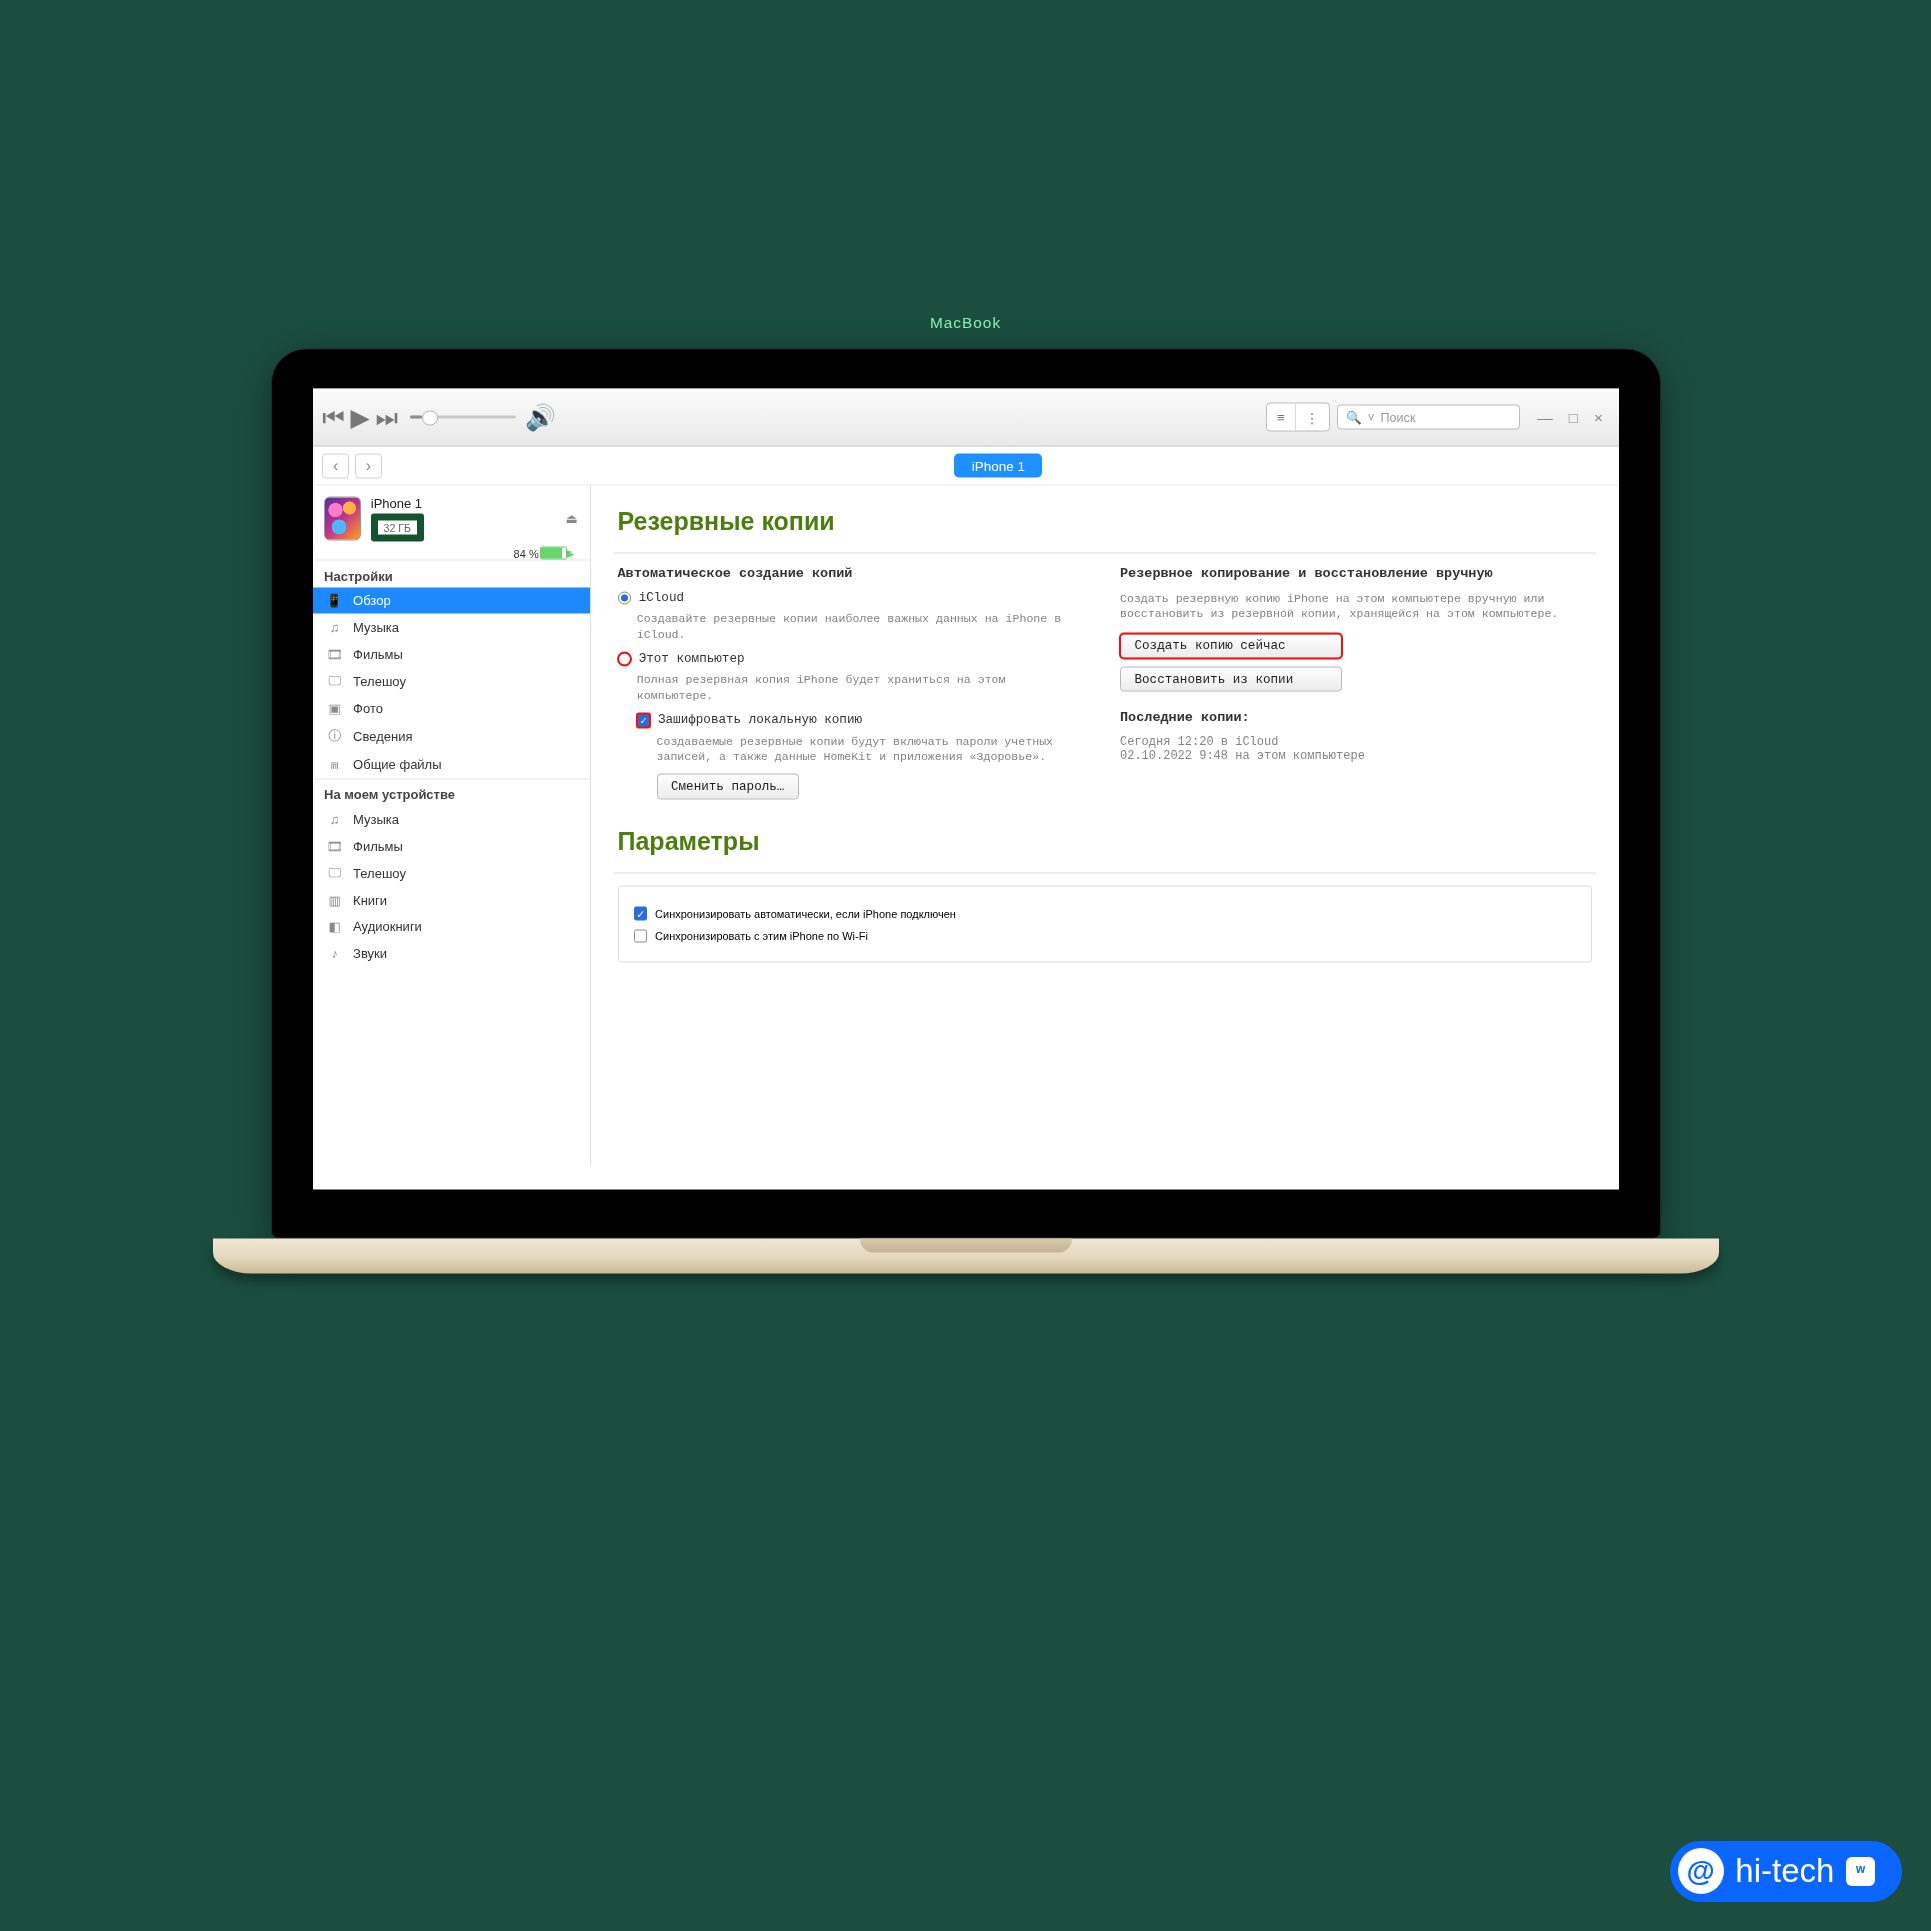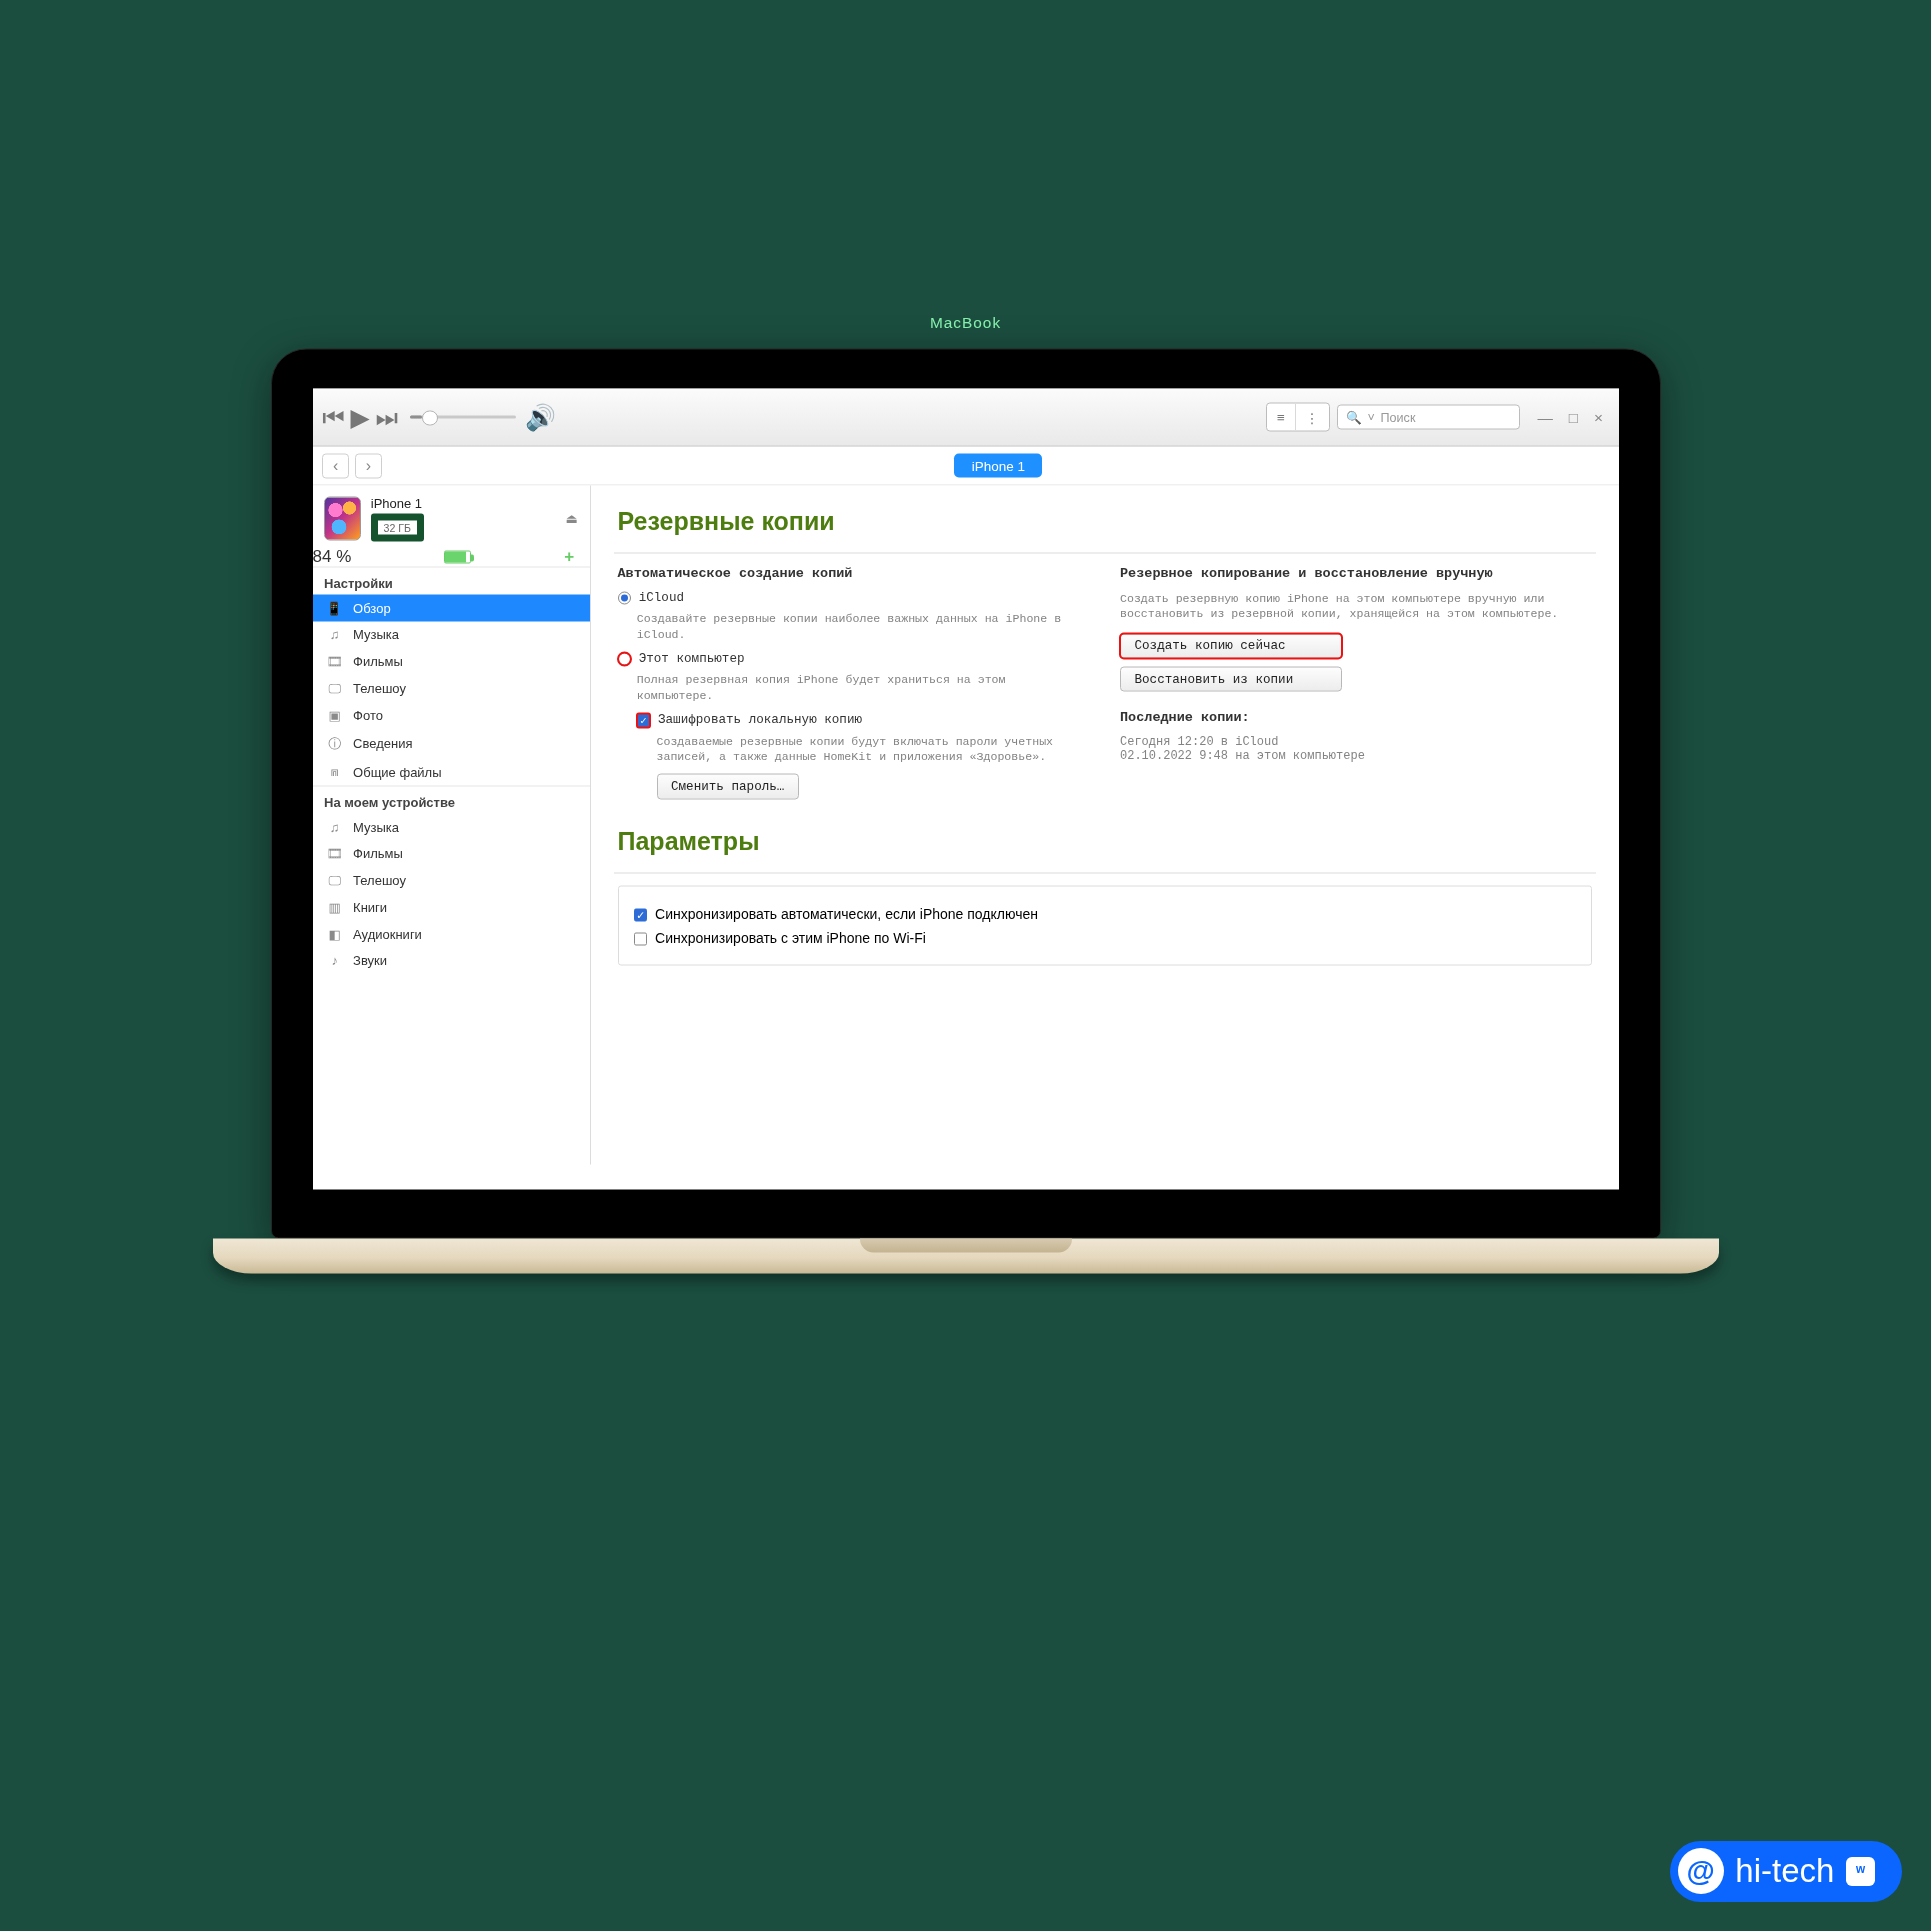--- a/index.html
+++ b/index.html
@@ -110,21 +110,21 @@
   .device-thumb{ width:37px;height:44px;border-radius:5.8px; background:
     radial-gradient(circle at 30% 30%, #ff7bce 0 18%, transparent 19%),
     radial-gradient(circle at 70% 25%, #ffb347 0 16%, transparent 17%),
     radial-gradient(circle at 40% 70%, #4fb5ff 0 20%, transparent 21%),
     linear-gradient(135deg,#54329e,#c2338a,#ff9f1c);
     border:1px solid #999;}
   .device-info{flex:1;}
   .device-name{font-weight:500;color:#222;}
   .cap-badge{display:inline-block;border:7px solid #14532d;border-radius:2.9px;padding:1px 5.8px;font-size:10.6px;color:#666;margin-top:2.9px;}
   .eject{color:#888;}
-  .batt-line{display:flex;align-items:center;gap:1px;font-size:17px;color:#333;justify-content:space-between;padding-right:15.4px;}
+  .batt-line{display:flex;align-items:center;gap:1px;font-size:11px;color:#333;justify-content:flex-end;padding-right:15.4px;}
   .battery{width:27px;height:12.6px;border:1px solid #6c6;border-radius:1.9px;position:relative;}
   .battery::after{content:"";position:absolute;right:-3.9px;top:2.9px;width:2.9px;height:6.8px;background:#6c6;border-radius:0 1.9px 1.9px 0;}
   .battery i{display:block;height:100%;width:84%;background:#6cd46c;}
   .batt-line .plus{color:#6c6;font-weight:bold;}
   .sb-heading{font-weight:600;color:#444;padding:7.7px 11.6px 3.9px;border-top:1px solid #e6e6e6;}
   .sb-item{display:flex;align-items:center;gap:9.7px;padding:5.8px 13.5px;color:#333;cursor:pointer;}
   .sb-item.active{background:#1e88ff;color:#fff;}
   .sb-icon{width:17.4px;text-align:center;color:#8a8a8a;}
   .sb-item.active .sb-icon{color:#fff;}
 
@@ -139,21 +139,21 @@
   .radio{width:13.5px;height:13.5px;border:1px solid #888;border-radius:50%;display:inline-flex;align-items:center;justify-content:center;margin-top:1px;}
   .radio.sel::after{content:"";width:6.8px;height:6.8px;border-radius:50%;background:#2d6cd6;}
   .checkbox{width:13.5px;height:13.5px;border:1px solid #888;border-radius:1.9px;display:inline-flex;align-items:center;justify-content:center;margin-top:1px;background:#fff;}
   .checkbox.sel{background:#2d6cd6;border-color:#2d6cd6;}
   .checkbox.sel::after{content:"✓";color:#fff;font-size:10.6px;line-height:1;}
   .red-box{outline:2.9px solid #e11;outline-offset:-1px;}
   .btn{display:inline-block;border:1px solid #b8b8b8;border-radius:3.9px;background:linear-gradient(#fdfdfd,#ececec);padding:4.8px 13.5px;font-size:12.6px;color:#222;cursor:pointer;}
   .btn-wide{width:222px;text-align:left;}
 
   .params-block{padding:0 27px;}
-  .params-row{display:flex;align-items:flex-end;gap:7.7px;margin:7.7px 0;font-size:14px;}
+  .params-row{display:flex;align-items:center;gap:7.7px;margin:7.7px 0;font-size:11px;}
   .params-box{border:1px solid #dcdcdc;border-radius:2.9px;padding:11.6px 15.4px;}
 
   .bottom-bar{
     position:absolute;left:280px;right:0;bottom:5.8px;
     display:flex;align-items:center;gap:9.7px;padding:7.7px 15.4px 0;border-top:1px solid #d8d8d8;
     background:#fff;
   }
   .usage{flex:1;height:21px;display:flex;border:1px solid #c8c8c8;border-radius:2.9px;overflow:hidden;font-size:11px;align-items:center;}
   .usage .seg{height:100%;}
   .seg-apps{background:linear-gradient(#9acd32,#8bc34a);width:23%;display:flex;align-items:center;justify-content:center;color:#244;}

